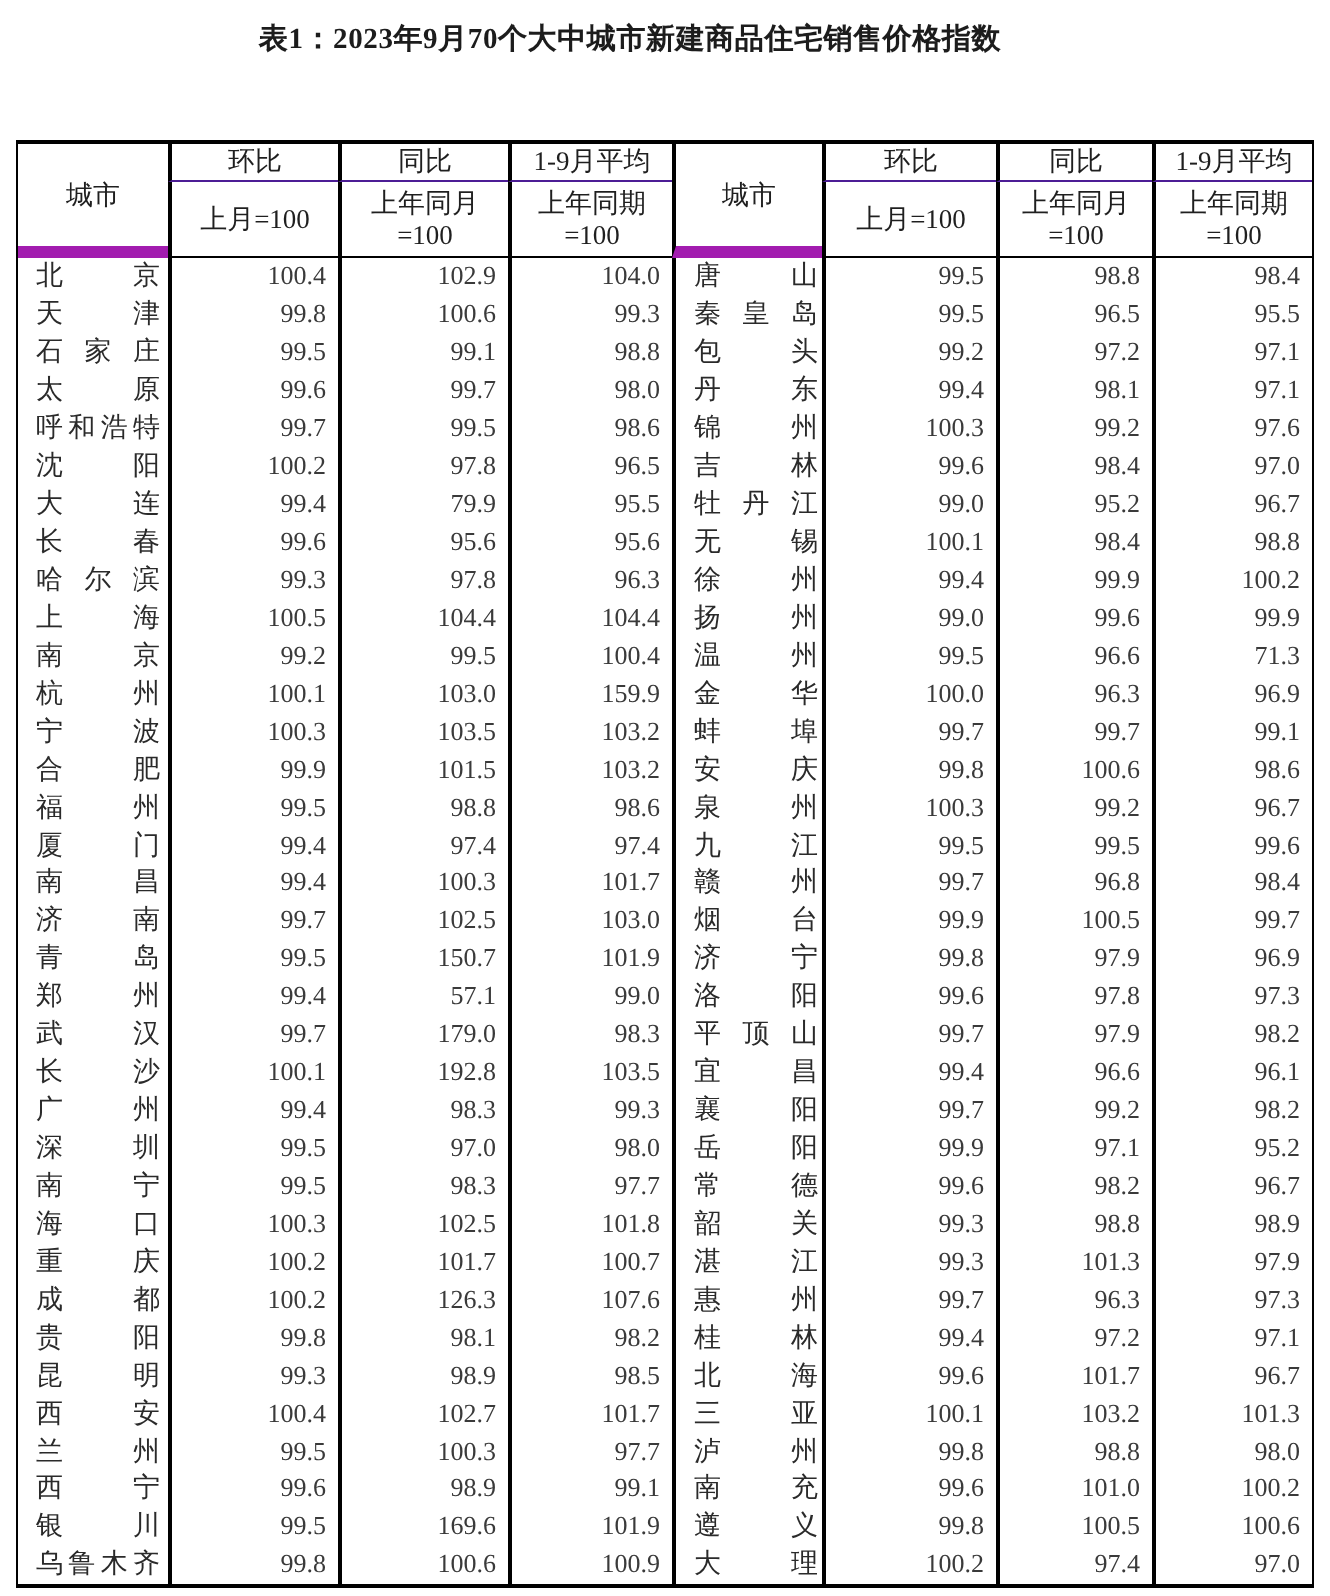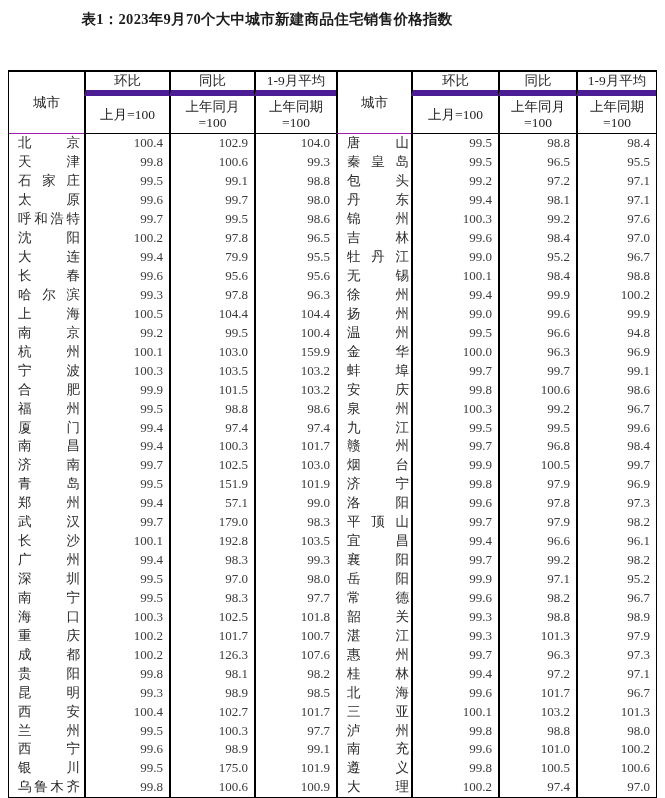--- a/index.html
+++ b/index.html
@@ -19,20 +19,21 @@
     position: absolute;
     top: 10px;
     left: 0;
     width: 534px;
     text-align: center;
     font-size: 14.5px;
     font-weight: bold;
     color: #1c1c1c;
     letter-spacing: 0.3px;
     white-space: nowrap;
+    padding-left: 48px;
   }
   .table-frame {
     position: absolute;
     left: 8px;
     top: 70px;
     width: 647px;
     border: 1px solid #000;
     border-top: 2px solid #000;
     border-bottom: 2px solid #000;
   }
@@ -52,22 +53,22 @@
     border-left: 2px solid #000;
     overflow: hidden;
     white-space: nowrap;
   }
   thead tr:first-child th:first-child,
   tbody td:first-child {
     border-left: none;
   }
   thead th { text-align: center; color: #1f1f1f; }
   thead tr.h-top th { height: 18px; }
-  thead th.top-h { border-bottom: 6px solid #4c1d95; }
-  thead th.city-h { border-bottom: 1px solid #a21caf; height: 57px; }
+  thead th.top-h { border-bottom: 1px solid #4c1d95; }
+  thead th.city-h { border-bottom: 6px solid #a21caf; height: 57px; }
   thead tr.h-base th { height: 38px; line-height: 16px; border-bottom: 1px solid #000; }
   tbody td { height: 18.94px; }
   td.num {
     text-align: right;
     padding-right: 6px;
     color: #3a3a3a;
     font-size: 13px;
   }
   td.city { padding-left: 9px; color: #2a2a2a; }
   .city-name {
@@ -228,21 +229,21 @@
           <td class="num">99.9</td>
         </tr>
         <tr>
           <td class="city"><span class="city-name">南京</span></td>
           <td class="num">99.2</td>
           <td class="num">99.5</td>
           <td class="num">100.4</td>
           <td class="city"><span class="city-name">温州</span></td>
           <td class="num">99.5</td>
           <td class="num">96.6</td>
-          <td class="num">94.8</td>
+          <td class="num">71.3</td>
         </tr>
         <tr>
           <td class="city"><span class="city-name">杭州</span></td>
           <td class="num">100.1</td>
           <td class="num">103.0</td>
           <td class="num">159.9</td>
           <td class="city"><span class="city-name">金华</span></td>
           <td class="num">100.0</td>
           <td class="num">96.3</td>
           <td class="num">96.9</td>
@@ -303,21 +304,21 @@
           <td class="num">102.5</td>
           <td class="num">103.0</td>
           <td class="city"><span class="city-name">烟台</span></td>
           <td class="num">99.9</td>
           <td class="num">100.5</td>
           <td class="num">99.7</td>
         </tr>
         <tr>
           <td class="city"><span class="city-name">青岛</span></td>
           <td class="num">99.5</td>
-          <td class="num">151.9</td>
+          <td class="num">150.7</td>
           <td class="num">101.9</td>
           <td class="city"><span class="city-name">济宁</span></td>
           <td class="num">99.8</td>
           <td class="num">97.9</td>
           <td class="num">96.9</td>
         </tr>
         <tr>
           <td class="city"><span class="city-name">郑州</span></td>
           <td class="num">99.4</td>
           <td class="num">57.1</td>
@@ -453,21 +454,21 @@
           <td class="num">98.9</td>
           <td class="num">99.1</td>
           <td class="city"><span class="city-name">南充</span></td>
           <td class="num">99.6</td>
           <td class="num">101.0</td>
           <td class="num">100.2</td>
         </tr>
         <tr>
           <td class="city"><span class="city-name">银川</span></td>
           <td class="num">99.5</td>
-          <td class="num">175.0</td>
+          <td class="num">169.6</td>
           <td class="num">101.9</td>
           <td class="city"><span class="city-name">遵义</span></td>
           <td class="num">99.8</td>
           <td class="num">100.5</td>
           <td class="num">100.6</td>
         </tr>
         <tr>
           <td class="city"><span class="city-name">乌鲁木齐</span></td>
           <td class="num">99.8</td>
           <td class="num">100.6</td>

